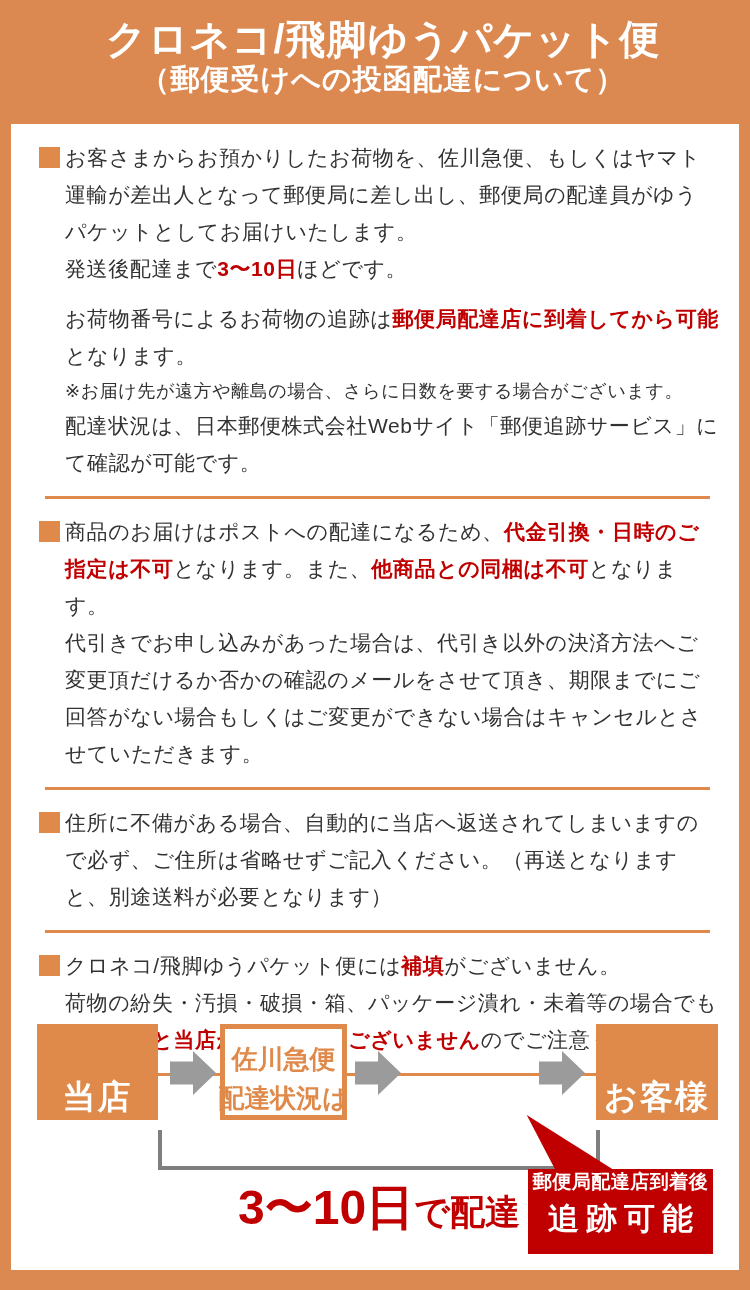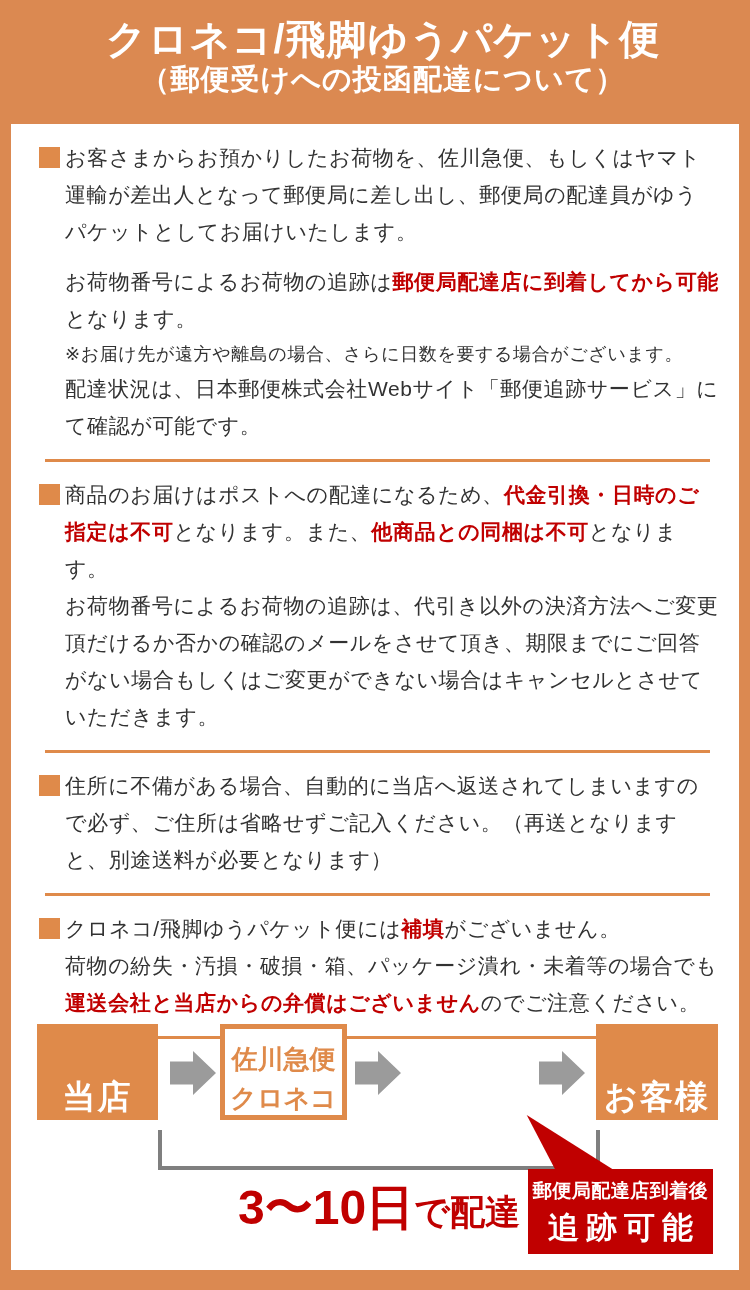--- a/index.html
+++ b/index.html
@@ -151,21 +151,20 @@
     left:517px; top:145px;
     width:185px; height:85px;
     background:var(--red);
     color:#ffffff;
     text-align:center;
     z-index:3;
   }
   .callout .c1{
     font-size:19px;
     font-weight:bold;
-    margin-top:9px;
     letter-spacing:0.5px;
   }
   .callout .c2{
     font-size:31px;
     font-weight:bold;
     letter-spacing:7px;
     margin-top:3px;
     padding-left:7px;
   }
 </style>
@@ -177,28 +176,29 @@
   <div class="header">
     <div class="title">クロネコ/飛脚ゆうパケット便</div>
     <div class="subtitle">（郵便受けへの投函配達について）</div>
   </div>
 
   <div class="content">
 
     <div id="sections-root" class="sections">
         <div class="section">
           <div class="para body"><span class="bullet"></span><span>お客さまからお預かりしたお荷物を、佐川急便、もしくはヤマト運輸が差出人となって郵便局に差し出し、郵便局の配達員がゆうパケットとしてお届けいたします。</span></div>
+          <div class="para body"><span>発送後配達まで</span><span class="red">3〜10日</span><span>ほどです。</span></div>
           <div class="para body gap"><span>お荷物番号によるお荷物の追跡は</span><span class="red">郵便局配達店に到着してから可能</span><span>となります。</span></div>
           <div class="para note"><span>※お届け先が遠方や離島の場合、さらに日数を要する場合がございます。</span></div>
           <div class="para body"><span>配達状況は、日本郵便株式会社Webサイト「郵便追跡サービス」にて確認が可能です。</span></div>
         </div>
         <div class="divider"></div>
         <div class="section">
           <div class="para body"><span class="bullet"></span><span>商品のお届けはポストへの配達になるため、</span><span class="red">代金引換・日時のご指定は不可</span><span>となります。また、</span><span class="red">他商品との同梱は不可</span><span>となります。</span></div>
-          <div class="para body"><span>お荷物番号によるお荷物の追跡は、代引き以外の決済方法へご変更頂だけるか否かの確認のメールをさせて頂き、期限までにご回答がない場合もしくはご変更ができない場合はキャンセルとさせていただきます。</span></div>
+          <div class="para body"><span>代引きでお申し込みがあった場合は、代引き以外の決済方法へご変更頂だけるか否かの確認のメールをさせて頂き、期限までにご回答がない場合もしくはご変更ができない場合はキャンセルとさせていただきます。</span></div>
         </div>
         <div class="divider"></div>
         <div class="section">
           <div class="para body"><span class="bullet"></span><span>住所に不備がある場合、自動的に当店へ返送されてしまいますので必ず、ご住所は省略せずご記入ください。（再送となりますと、別途送料が必要となります）</span></div>
         </div>
         <div class="divider"></div>
         <div class="section">
           <div class="para body"><span class="bullet"></span><span>クロネコ/飛脚ゆうパケット便には</span><span class="red">補填</span><span>がございません。</span></div>
           <div class="para body"><span>荷物の紛失・汚損・破損・箱、パッケージ潰れ・未着等の場合でも</span><span class="red">運送会社と当店からの弁償はございません</span><span>のでご注意ください。</span></div>
         </div>
@@ -208,21 +208,21 @@
     <div class="flow">
 
       <div class="fbox solid b1">
         <span>当店</span>
       </div>
 
       <div class="farrow a1"></div>
 
       <div class="fbox outline b2">
         <div>佐川急便</div>
-        <div>クロネコ</div>
+        <div>配達状況は</div>
       </div>
 
       <div class="farrow a2"></div>
 
 
       <div class="farrow a3"></div>
 
       <div class="fbox solid b4">
         <span>お客様</span>
       </div>

